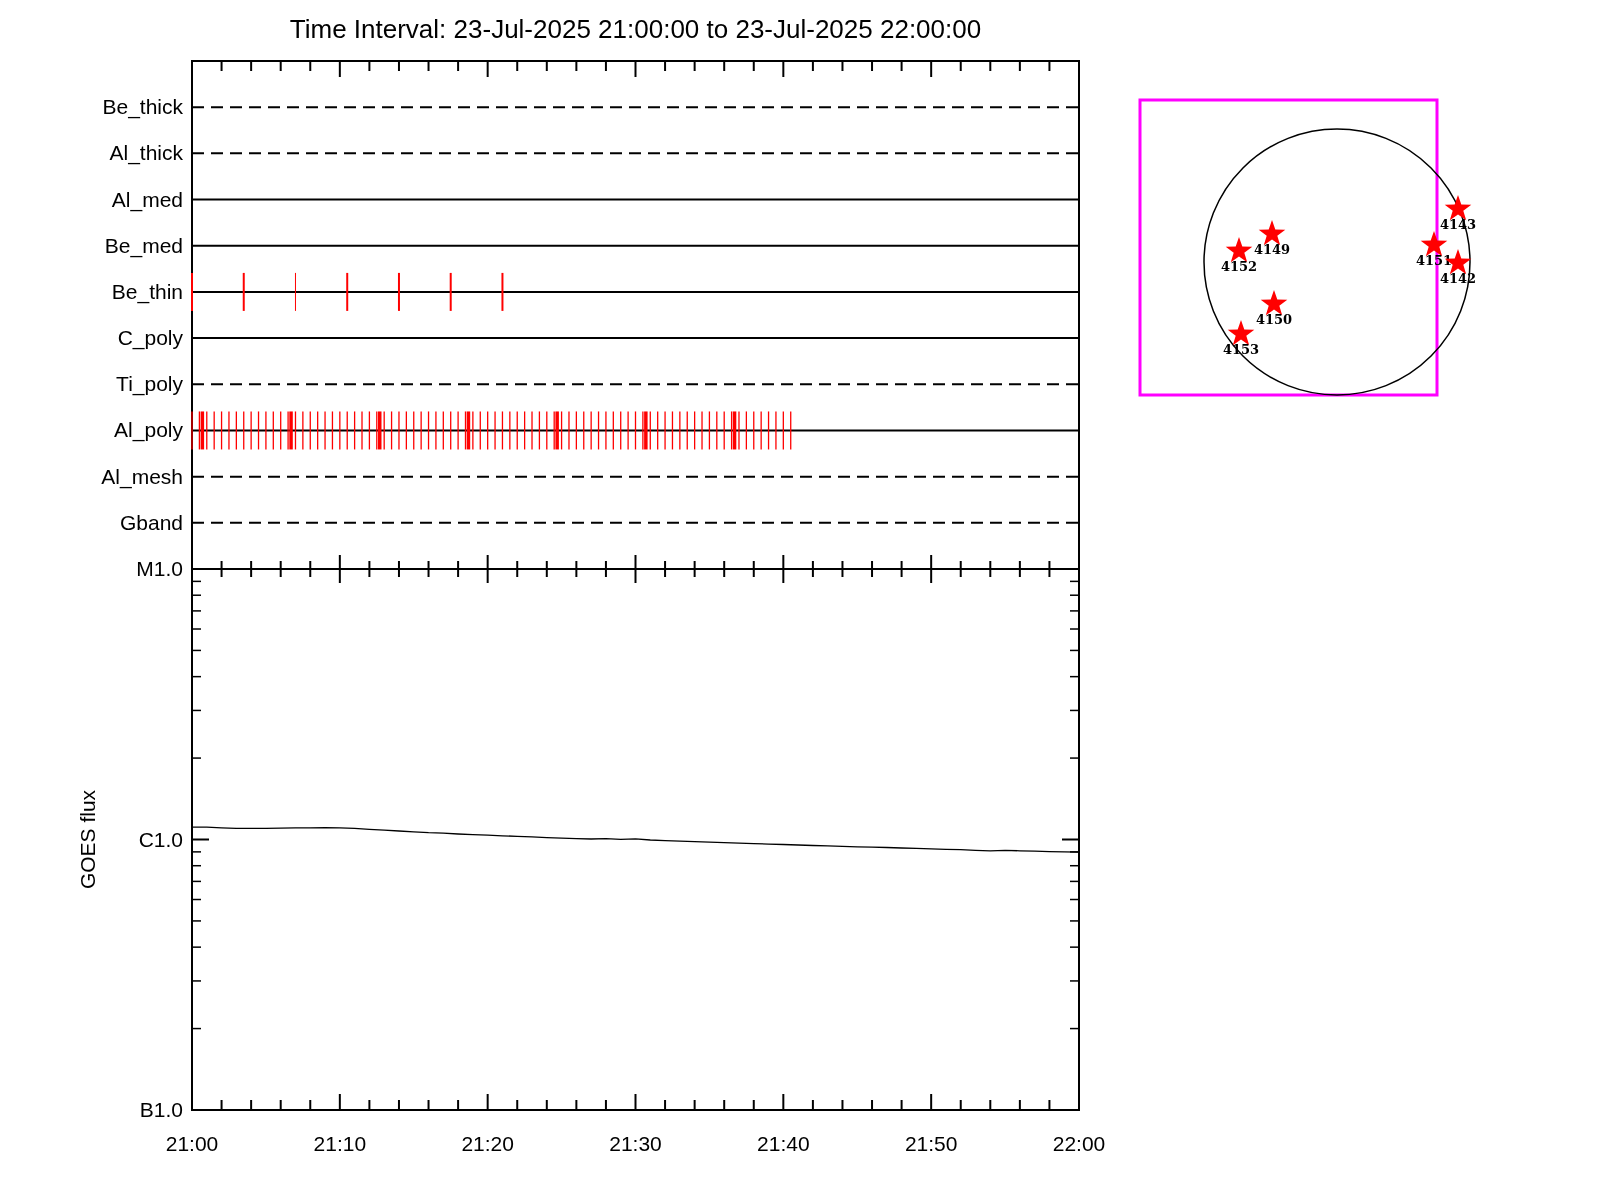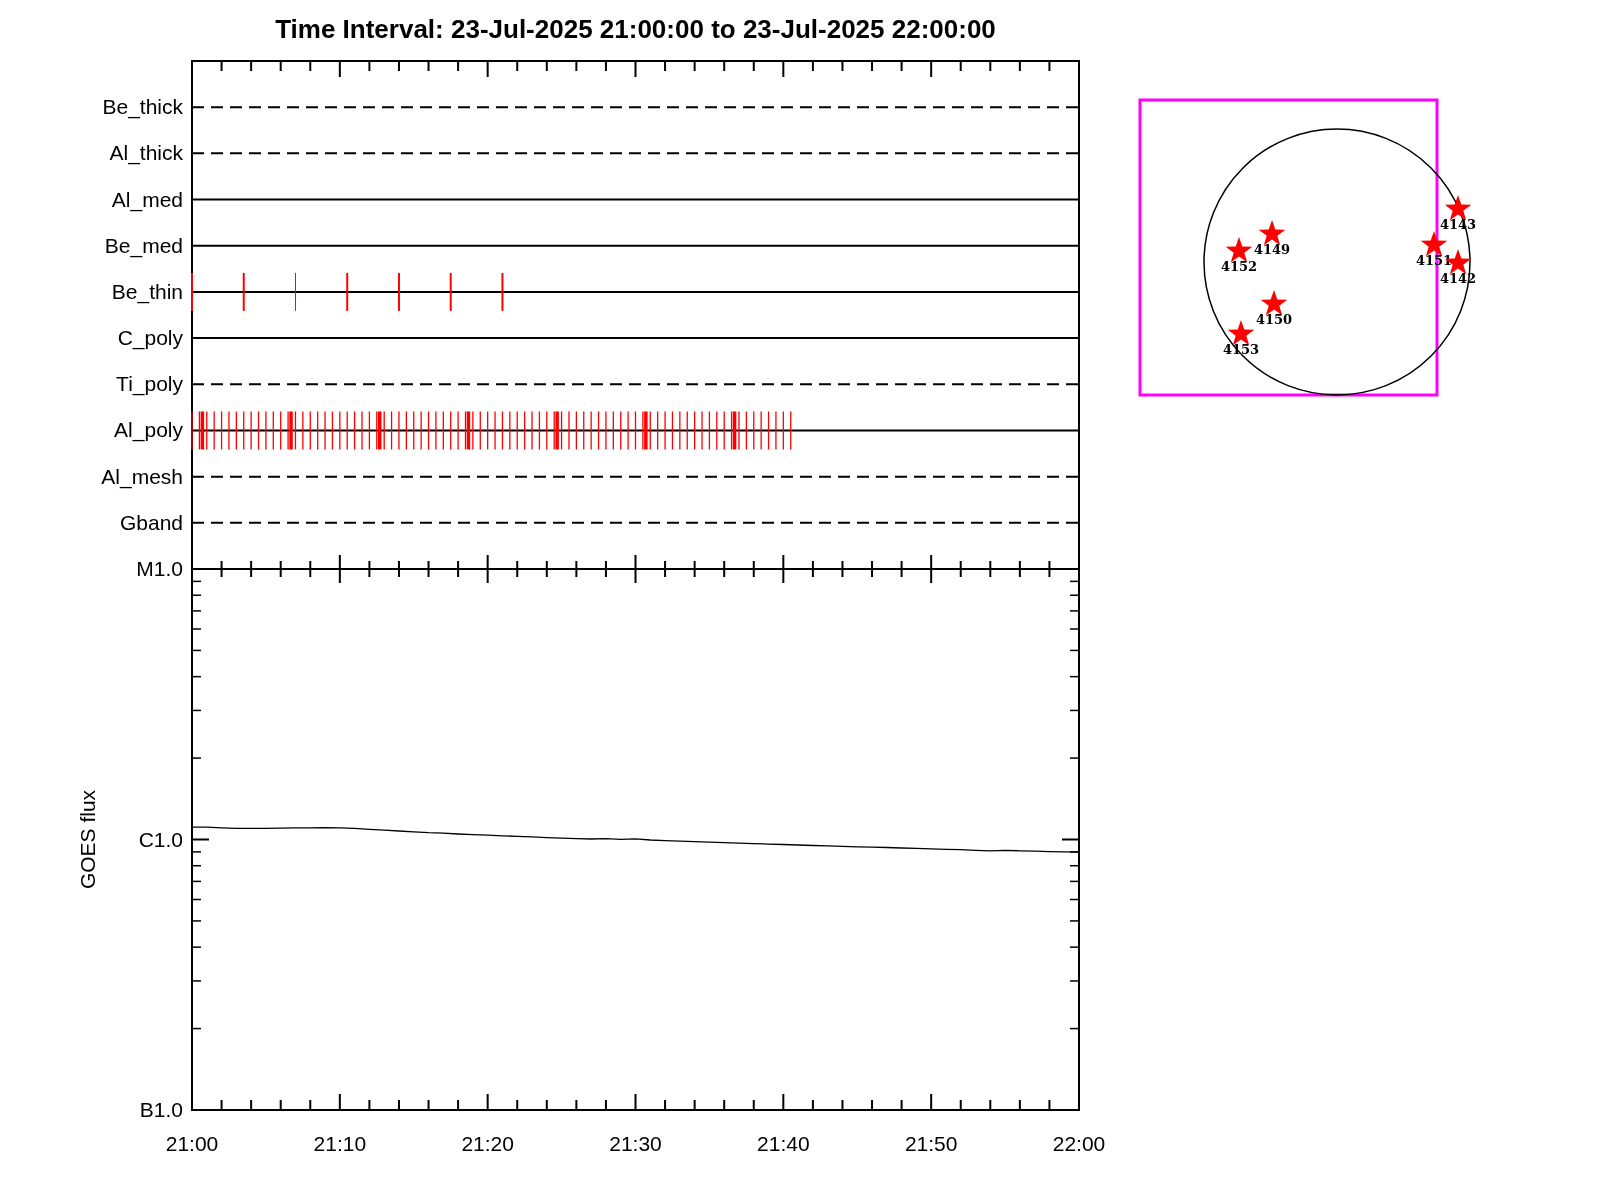--- a/index.html
+++ b/index.html
@@ -1,19 +1,19 @@
 <!DOCTYPE html>
 <html><head>
 <meta charset="utf-8">
 <style>
   html,body{margin:0;padding:0;background:#fff;}
   #canvas{position:relative;width:1600px;height:1200px;background:#ffffff;overflow:hidden;
           font-family:"Liberation Sans",sans-serif;}
   #plot-title{position:absolute;left:192px;top:14px;width:887px;text-align:center;
-              font-size:26px;color:#000;letter-spacing:0px;white-space:nowrap;font-weight:bold;}
+              font-size:26px;color:#000;letter-spacing:0px;white-space:nowrap;}
   svg{position:absolute;left:0;top:0;}
   svg text{font-family:"Liberation Sans",sans-serif;fill:#000;}
   svg text.ticklbl{font-size:21px;}
   svg text.rowlbl{font-size:21px;}
   svg text.ylbl{font-size:21px;}
   svg text.arlbl{font-family:"DejaVu Serif",serif;font-weight:700;font-size:13px;}
 </style>
 </head>
 <body>
 

